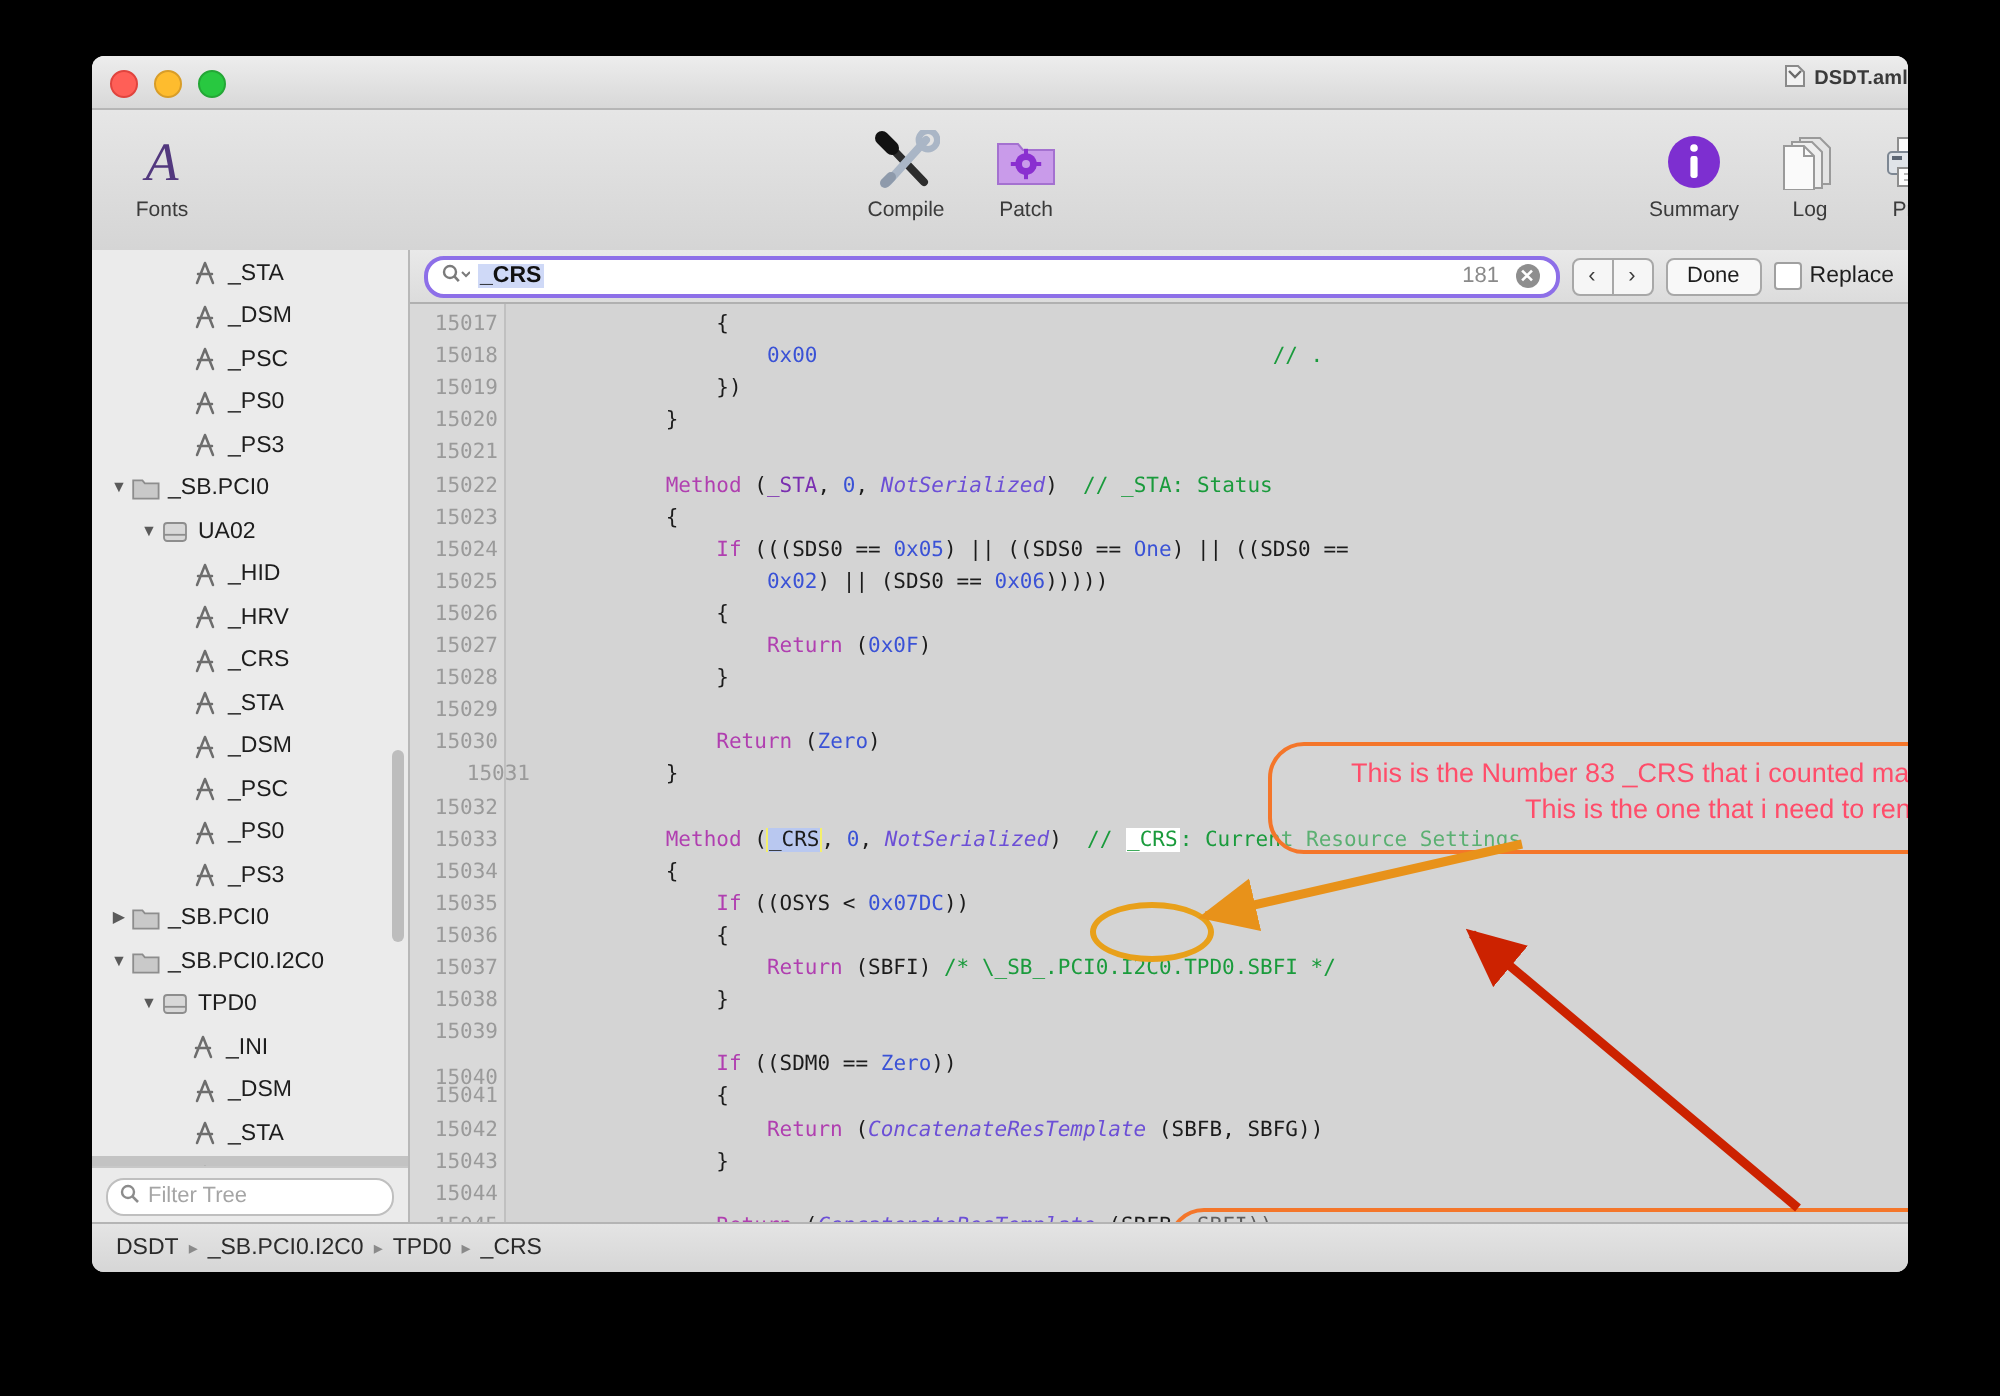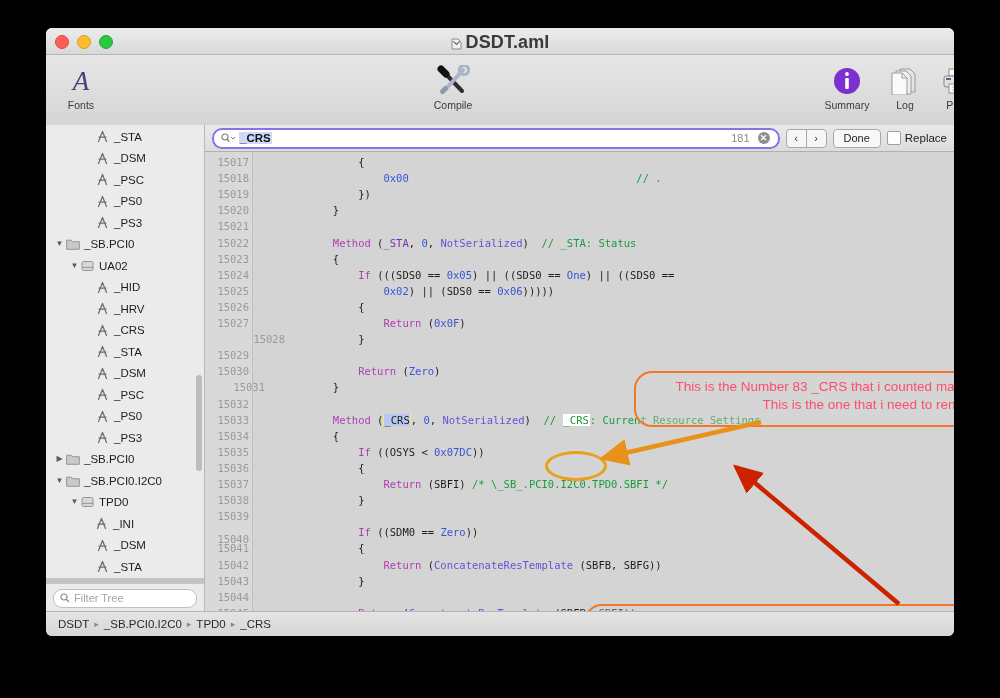--- a/index.html
+++ b/index.html
@@ -15,22 +15,22 @@
   .titlebar{
     height:26px;background:linear-gradient(#ededed,#d8d8d8);
     border-bottom:1px solid #b6b6b6;position:relative;
   }
   .traffic{position:absolute;left:9px;top:7px;display:flex;gap:8px;}
   .tl{width:12px;height:12px;border-radius:50%;}
   .tl.r{background:#ff5f57;border:.5px solid #e0443e;}
   .tl.y{background:#febc2e;border:.5px solid #d89d28;}
   .tl.g{background:#28c840;border:.5px solid #24a736;}
   .title{
-    position:absolute;left:0;right:0;top:4px;text-align:center;
-    font-size:18px;color:#3a3a3a;font-weight:bold;letter-spacing:.1px;
+    position:absolute;left:0;right:0;top:4px;text-align:right;
+    font-size:10px;color:#3a3a3a;font-weight:bold;letter-spacing:.1px;
   }
   .title .docicon{display:inline-block;vertical-align:-2px;margin-right:4px;}
 
   
   .toolbar{
     height:70px;background:linear-gradient(#e6e6e6,#d5d5d5);
     border-bottom:1px solid #aeaeae;position:relative;
   }
   .tbitem{
     position:absolute;top:6px;text-align:center;width:62px;
@@ -116,21 +116,21 @@
     position:absolute;left:0;top:0;right:0;bottom:0;
     font-family:"DejaVu Sans Mono","Liberation Mono",monospace;font-size:10.5px;line-height:16.1px;
   }
   .ln{
     position:absolute;left:0;width:44px;text-align:right;color:#9a9a9a;
     font-family:"DejaVu Sans Mono","Liberation Mono",monospace;font-size:10.5px;
   }
   .cl{position:absolute;left:52px;white-space:pre;color:#1c1c1c;}
 
   .kw{color:#b03fb0;}        
-  .ctl{color:#6c4fd6;}       
+  .ctl{color:#6c4fd6;font-style:italic;}       
   .num{color:#3a52d6;}       
   .cmt{color:#1a9b3c;}       
   .plain{color:#1c1c1c;}
   .arg{color:#7a2fb0;}
 
   .hl{background:#f5f06a;padding:0 1px;}
   .hl .selword{background:#b9c8f0;}
   .hlwhite{background:#ffffff;padding:0 1px;}
 
   
@@ -193,20 +193,36 @@
             <line x1="5" y1="4" x2="10" y2="9" stroke="#111" stroke-width="7"></line>
             <line x1="27" y1="5" x2="8" y2="26" stroke="#aab6c6" stroke-width="4"></line>
             <circle cx="28" cy="5" r="4.6" fill="none" stroke="#aab6c6" stroke-width="3.2"></circle>
             <line x1="6.5" y1="26.5" x2="9.5" y2="23.5" stroke="#8e9aab" stroke-width="5"></line>
           </g>
         </svg>
       </div>
       <div class="lbl">Compile</div>
     </div>
 
+    <div class="tbitem tb-patch">
+      <div class="glyph">
+        <svg width="32" height="28" viewBox="0 0 32 28">
+          <path d="M2 5h10l2.5 3H30v17H2z" fill="#c99bea" stroke="#a471d0" stroke-width="1"></path>
+          <circle cx="16" cy="15" r="5.4" fill="#8a2fd0"></circle>
+          <circle cx="16" cy="15" r="2" fill="#c99bea"></circle>
+          <g fill="#8a2fd0">
+            <rect x="15" y="7.4" width="2" height="3"></rect>
+              <rect x="15" y="19.6" width="2" height="3"></rect>
+            <rect x="8.4" y="14" width="3" height="2"></rect>
+              <rect x="20.6" y="14" width="3" height="2"></rect>
+          </g>
+        </svg>
+      </div>
+      <div class="lbl">Patch</div>
+    </div>
 
     <div class="tbitem tb-summary">
       <div class="glyph">
         <svg width="28" height="28" viewBox="0 0 28 28">
           <circle cx="14" cy="14" r="13" fill="#7d2fd0"></circle>
           <circle cx="14" cy="7" r="1.9" fill="#fff"></circle>
           <rect x="12.2" y="11" width="3.6" height="11" rx="1.2" fill="#fff"></rect>
         </svg>
       </div>
       <div class="lbl">Summary</div>
@@ -502,21 +518,21 @@
             <div class="ln" style="top: 98.6px;">15023</div>
             <div class="cl" style="top: 98.6px;"><span class="plain">            {</span></div>
             <div class="ln" style="top: 114.7px;">15024</div>
             <div class="cl" style="top: 114.7px;"><span class="plain">                </span><span class="kw">If</span><span class="plain"> (((</span><span class="plain">SDS0</span><span class="plain"> == </span><span class="num">0x05</span><span class="plain">) || ((</span><span class="plain">SDS0</span><span class="plain"> == </span><span class="num">One</span><span class="plain">) || ((</span><span class="plain">SDS0</span><span class="plain"> ==</span></div>
             <div class="ln" style="top: 130.8px;">15025</div>
             <div class="cl" style="top: 130.8px;"><span class="plain">                    </span><span class="num">0x02</span><span class="plain">) || (</span><span class="plain">SDS0</span><span class="plain"> == </span><span class="num">0x06</span><span class="plain">)))))</span></div>
             <div class="ln" style="top: 146.9px;">15026</div>
             <div class="cl" style="top: 146.9px;"><span class="plain">                {</span></div>
             <div class="ln" style="top: 163px;">15027</div>
             <div class="cl" style="top: 163px;"><span class="plain">                    </span><span class="kw">Return</span><span class="plain"> (</span><span class="num">0x0F</span><span class="plain">)</span></div>
-            <div class="ln" style="top: 179.1px; margin-left: 36px;">15028</div>
+            <div class="ln" style="top: 179.1px;">15028</div>
             <div class="cl" style="top: 179.1px;"><span class="plain">                }</span></div>
             <div class="ln" style="top: 195.2px;">15029</div>
             <div class="cl" style="top: 195.2px;"></div>
             <div class="ln" style="top: 211.3px;">15030</div>
             <div class="cl" style="top: 211.3px;"><span class="plain">                </span><span class="kw">Return</span><span class="plain"> (</span><span class="num">Zero</span><span class="plain">)</span></div>
             <div class="ln" style="top: 227.4px; margin-left: 16px;">15031</div>
             <div class="cl" style="top: 227.4px;"><span class="plain">            }</span></div>
             <div class="ln" style="top: 243.5px;">15032</div>
             <div class="cl" style="top: 243.5px;"></div>
             <div class="ln" style="top: 259.6px;">15033</div>

